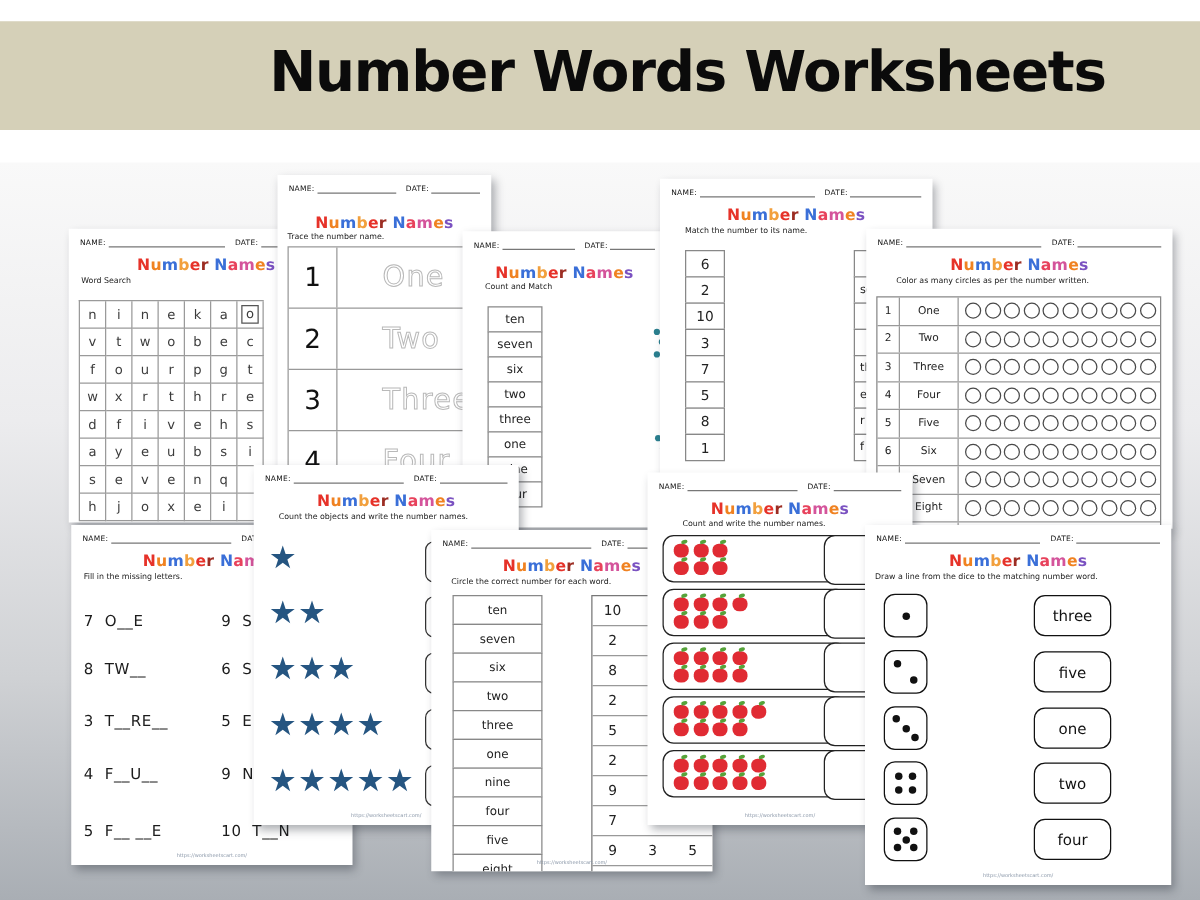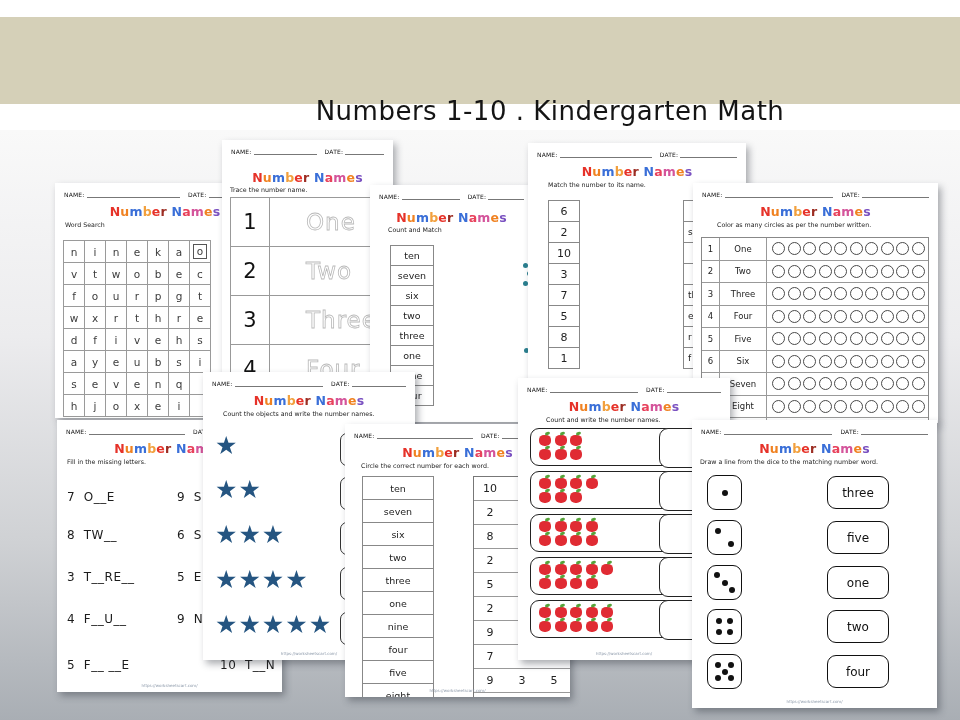--- a/index.html
+++ b/index.html
@@ -95,21 +95,21 @@
   .pip{position:absolute;width:6px;height:6px;background:#111;border-radius:50%;
       transform:translate(-50%,-50%);}
   .dword{position:absolute;width:60px;height:31px;border:1.5px solid #111;border-radius:9px;
       background:#fff;display:flex;align-items:center;justify-content:center;font-size:12px;color:#111;}
 </style>
 </head>
 <body>
 
 <div class="banner">
   <div class="band" style="background: rgb(213, 208, 184);"></div>
-  <div class="subtitle">Numbers 1-10 . Kindergarten Math</div>
+  <div class="main-title">Number Words Worksheets</div>
 </div>
 
 <div class="collage-bg"></div>
 
 <div class="sheet" id="wsA" style="left:55px;top:183px;width:220px;height:235px;z-index:1">
   <div class="sh-head">
     <span>NAME:</span>
       <span class="ln ln1"></span>
     <span>DATE:</span>
       <span class="ln ln2"></span>
@@ -437,21 +437,21 @@
   <div class="content">
       <div class="fitem" style="left: 10px; top: 70px;">7  O__E</div>
       <div class="fitem" style="left: 10px; top: 108px;">8  TW__</div>
       <div class="fitem" style="left: 10px; top: 150px;">3  T__RE__</div>
       <div class="fitem" style="left: 10px; top: 192px;">4  F__U__</div>
       <div class="fitem" style="left: 10px; top: 238px;">5  F__ __E</div>
       <div class="fitem" style="left: 120px; top: 70px;">9  S</div>
       <div class="fitem" style="left: 120px; top: 108px;">6  S</div>
       <div class="fitem" style="left: 120px; top: 150px;">5  E</div>
       <div class="fitem" style="left: 120px; top: 192px;">9  N</div>
-      <div class="fitem" style="left: 120px; top: 238px; margin-left: 43px;">10  T__N</div>
+      <div class="fitem" style="left: 120px; top: 238px;">10  T__N</div>
     </div>
   <div class="sh-foot">https://worksheetscart.com/</div>
 </div>
 
 <div class="sheet" id="wsG" style="left:203px;top:372px;width:212px;height:288px;z-index:7">
   <div class="sh-head">
     <span>NAME:</span>
       <span class="ln ln1"></span>
     <span>DATE:</span>
       <span class="ln ln2"></span>

